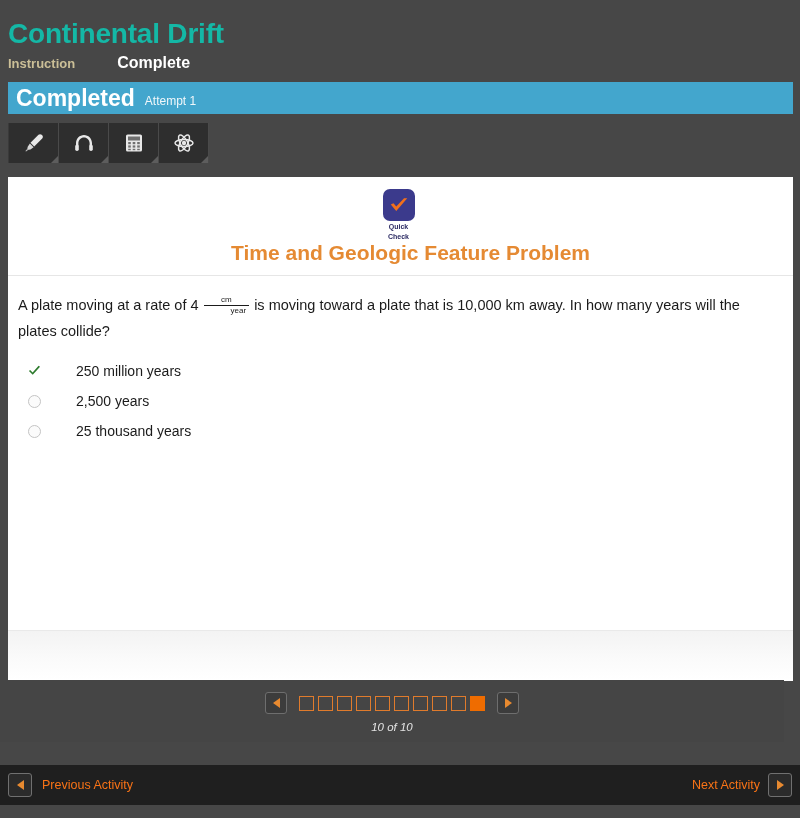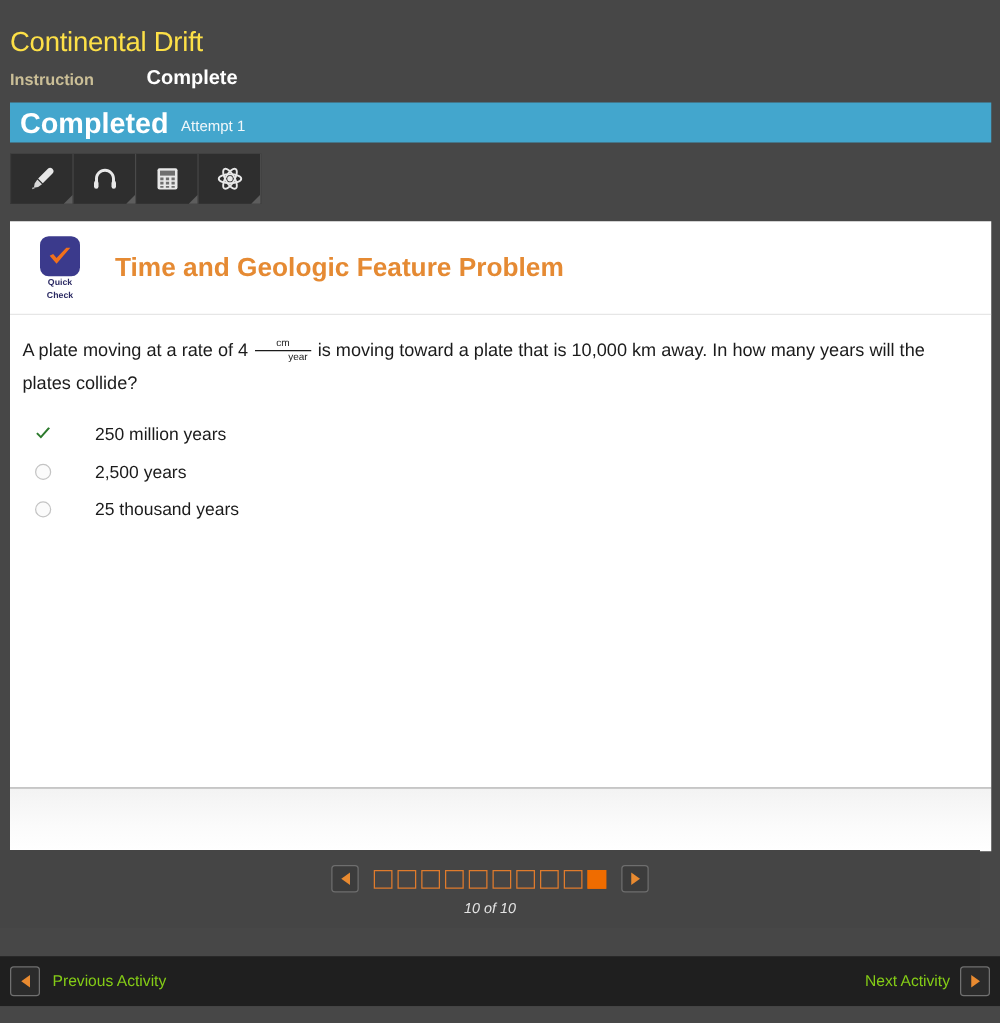--- a/index.html
+++ b/index.html
@@ -14,23 +14,23 @@
     overflow: hidden;
     position: relative;
   }
 
   
   .app-header {
     padding: 22px 0 0 8px;
     background: #474747;
   }
   .lesson-title {
-    color: #fde047;
-    font-size: 22px;
-    font-weight: normal;
+    color: #14b8a6;
+    font-size: 28px;
+    font-weight: bold;
     line-height: 24px;
     letter-spacing: -0.2px;
   }
   .crumbs {
     margin-top: 8px;
     height: 18px;
     display: flex;
     align-items: center;
   }
   .crumb-instruction {
@@ -112,20 +112,21 @@
     height: 453px;
     background: #ffffff;
     box-sizing: border-box;
     overflow: hidden;
   }
   .content-head {
     display: flex;
     align-items: center;
     padding: 12px 0 10px 20px;
     border-bottom: 1px solid #e6e6e6;
+    flex-direction: column;
   }
   .qc-badge {
     width: 40px;
     text-align: center;
     margin-right: 24px;
     flex: 0 0 auto;
   }
   .qc-square {
     width: 32px;
     height: 32px;
@@ -303,21 +304,21 @@
     height: 22px;
     border: 1px solid #707070;
     border-radius: 3px;
     background: #2b2b2b;
     display: flex;
     align-items: center;
     justify-content: center;
     flex: 0 0 auto;
   }
   .act-label {
-    color: #84cc16;
+    color: #f97316;
     font-size: 12.5px;
   }
   .act-side.prev .act-label { margin-left: 10px; }
   .act-side.next .act-label { margin-right: 8px; }
 
   .bottom-strip {
     position: absolute;
     left: 0;
     top: 805px;
     width: 800px;

